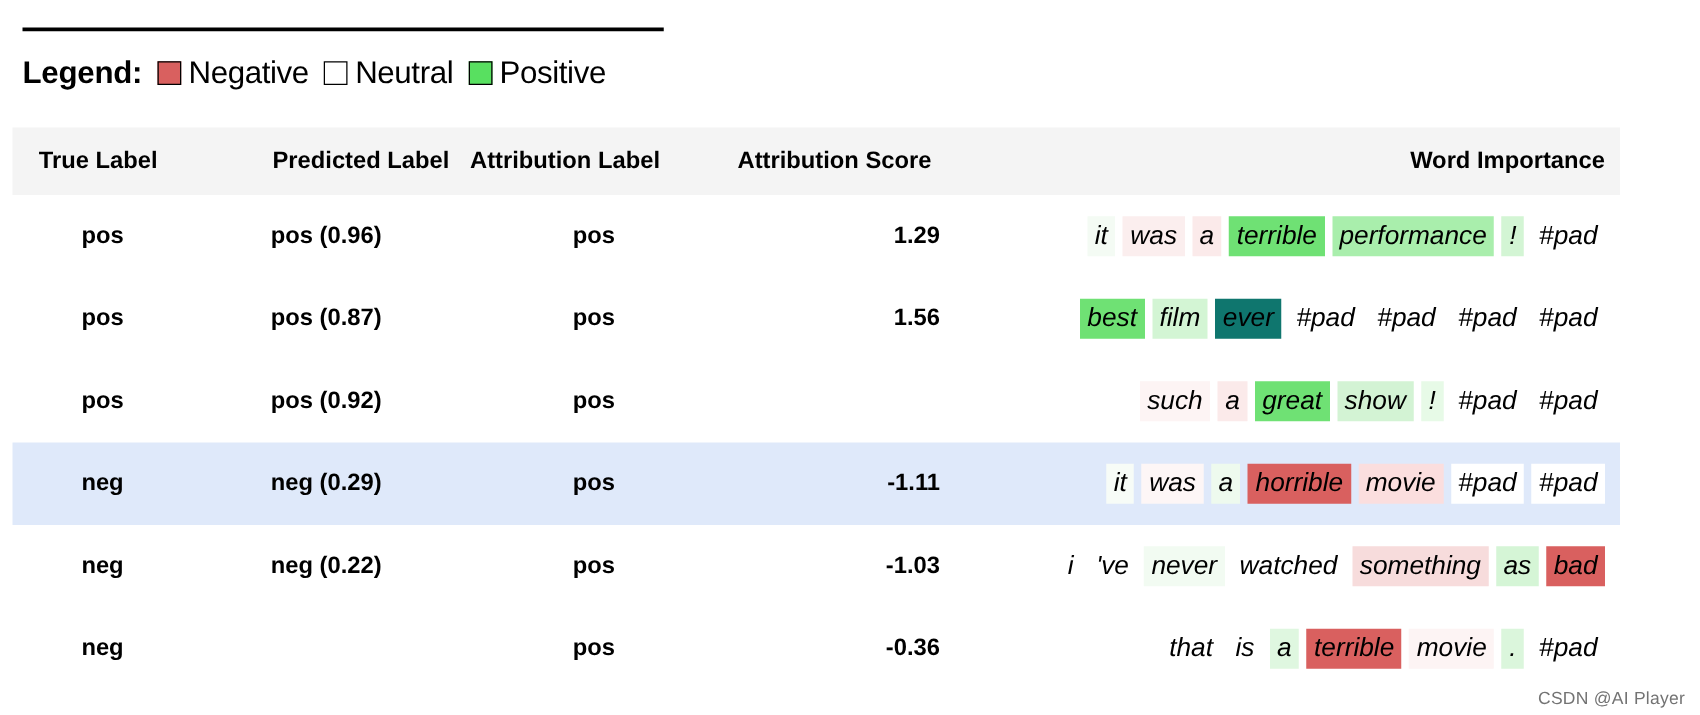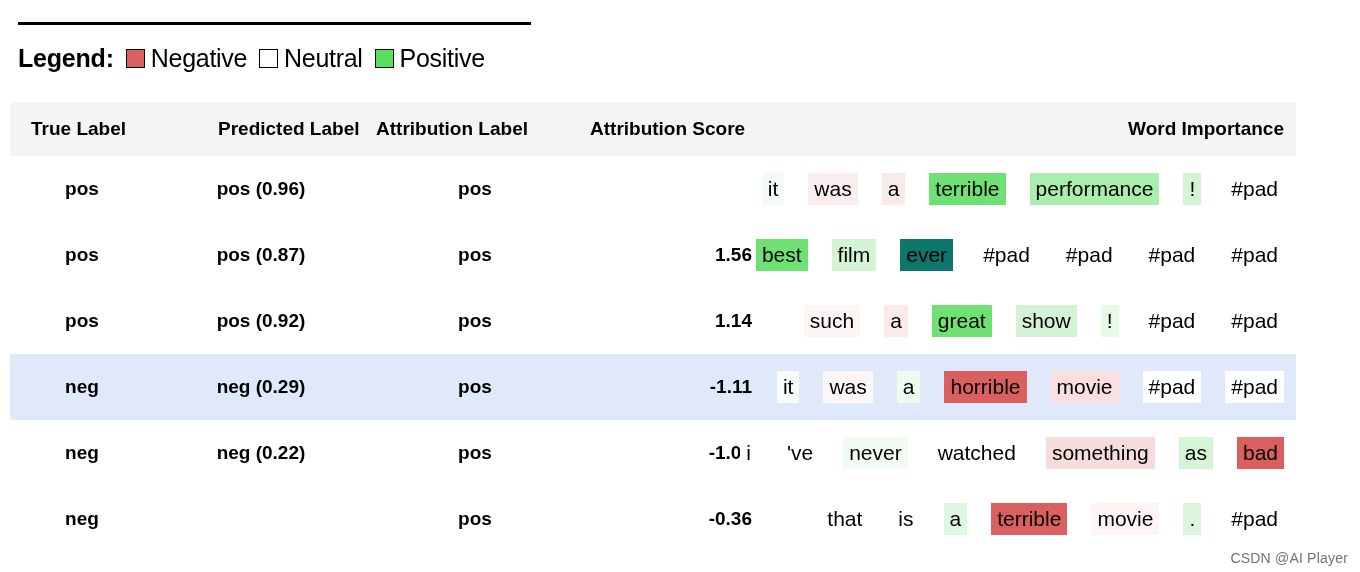--- a/index.html
+++ b/index.html
@@ -112,21 +112,22 @@
   .c-attrscore  { left: 572px; width: 170px; text-align: right; }
 
   .c-words {
     position: absolute;
     top: 0;
     right: 12px;
     height: 66px;
     display: flex;
     align-items: center;
     justify-content: flex-end;
-    gap: 24px;
+    gap: 6px;
+    font-style: italic;
   }
   .tok {
     display: inline-block;
     font-size: 21px;
     font-weight: normal;
     line-height: 32px;
     padding: 0 6px;
     white-space: nowrap;
     color: #000000;
   }
@@ -165,20 +166,21 @@
       <div class="th th-pred">Predicted Label</div>
       <div class="th th-attr-label">Attribution Label</div>
       <div class="th th-attr-score">Attribution Score</div>
       <div class="th th-word-imp">Word Importance</div>
     </div>
     <div id="tbody">
         <div class="trow">
           <div class="cell c-true">pos</div>
           <div class="cell c-pred">pos (0.96)</div>
           <div class="cell c-attrlabel">pos</div>
+          <div class="cell c-attrscore">1.29</div>
           <div class="c-words">
             <span class="tok" style="background: rgb(244, 251, 244);">it</span>
             <span class="tok" style="background: rgb(251, 238, 238);">was</span>
             <span class="tok" style="background: rgb(251, 234, 234);">a</span>
             <span class="tok" style="background: rgb(111, 225, 116);">terrible</span>
             <span class="tok" style="background: rgb(169, 238, 172);">performance</span>
             <span class="tok" style="background: rgb(211, 245, 212);">!</span>
             <span class="tok" style="background: rgb(255, 255, 255);">#pad</span>
           </div>
         </div>
@@ -194,21 +196,20 @@
             <span class="tok" style="background: rgb(255, 255, 255);">#pad</span>
             <span class="tok" style="background: rgb(255, 255, 255);">#pad</span>
             <span class="tok" style="background: rgb(255, 255, 255);">#pad</span>
             <span class="tok" style="background: rgb(255, 255, 255);">#pad</span>
           </div>
         </div>
         <div class="trow">
           <div class="cell c-true">pos</div>
           <div class="cell c-pred">pos (0.92)</div>
           <div class="cell c-attrlabel">pos</div>
-          <div class="cell c-attrscore">1.14</div>
           <div class="c-words">
             <span class="tok" style="background: rgb(253, 244, 244);">such</span>
             <span class="tok" style="background: rgb(251, 234, 234);">a</span>
             <span class="tok" style="background: rgb(111, 225, 116);">great</span>
             <span class="tok" style="background: rgb(211, 243, 212);">show</span>
             <span class="tok" style="background: rgb(231, 250, 231);">!</span>
             <span class="tok" style="background: rgb(255, 255, 255);">#pad</span>
             <span class="tok" style="background: rgb(255, 255, 255);">#pad</span>
           </div>
         </div>

